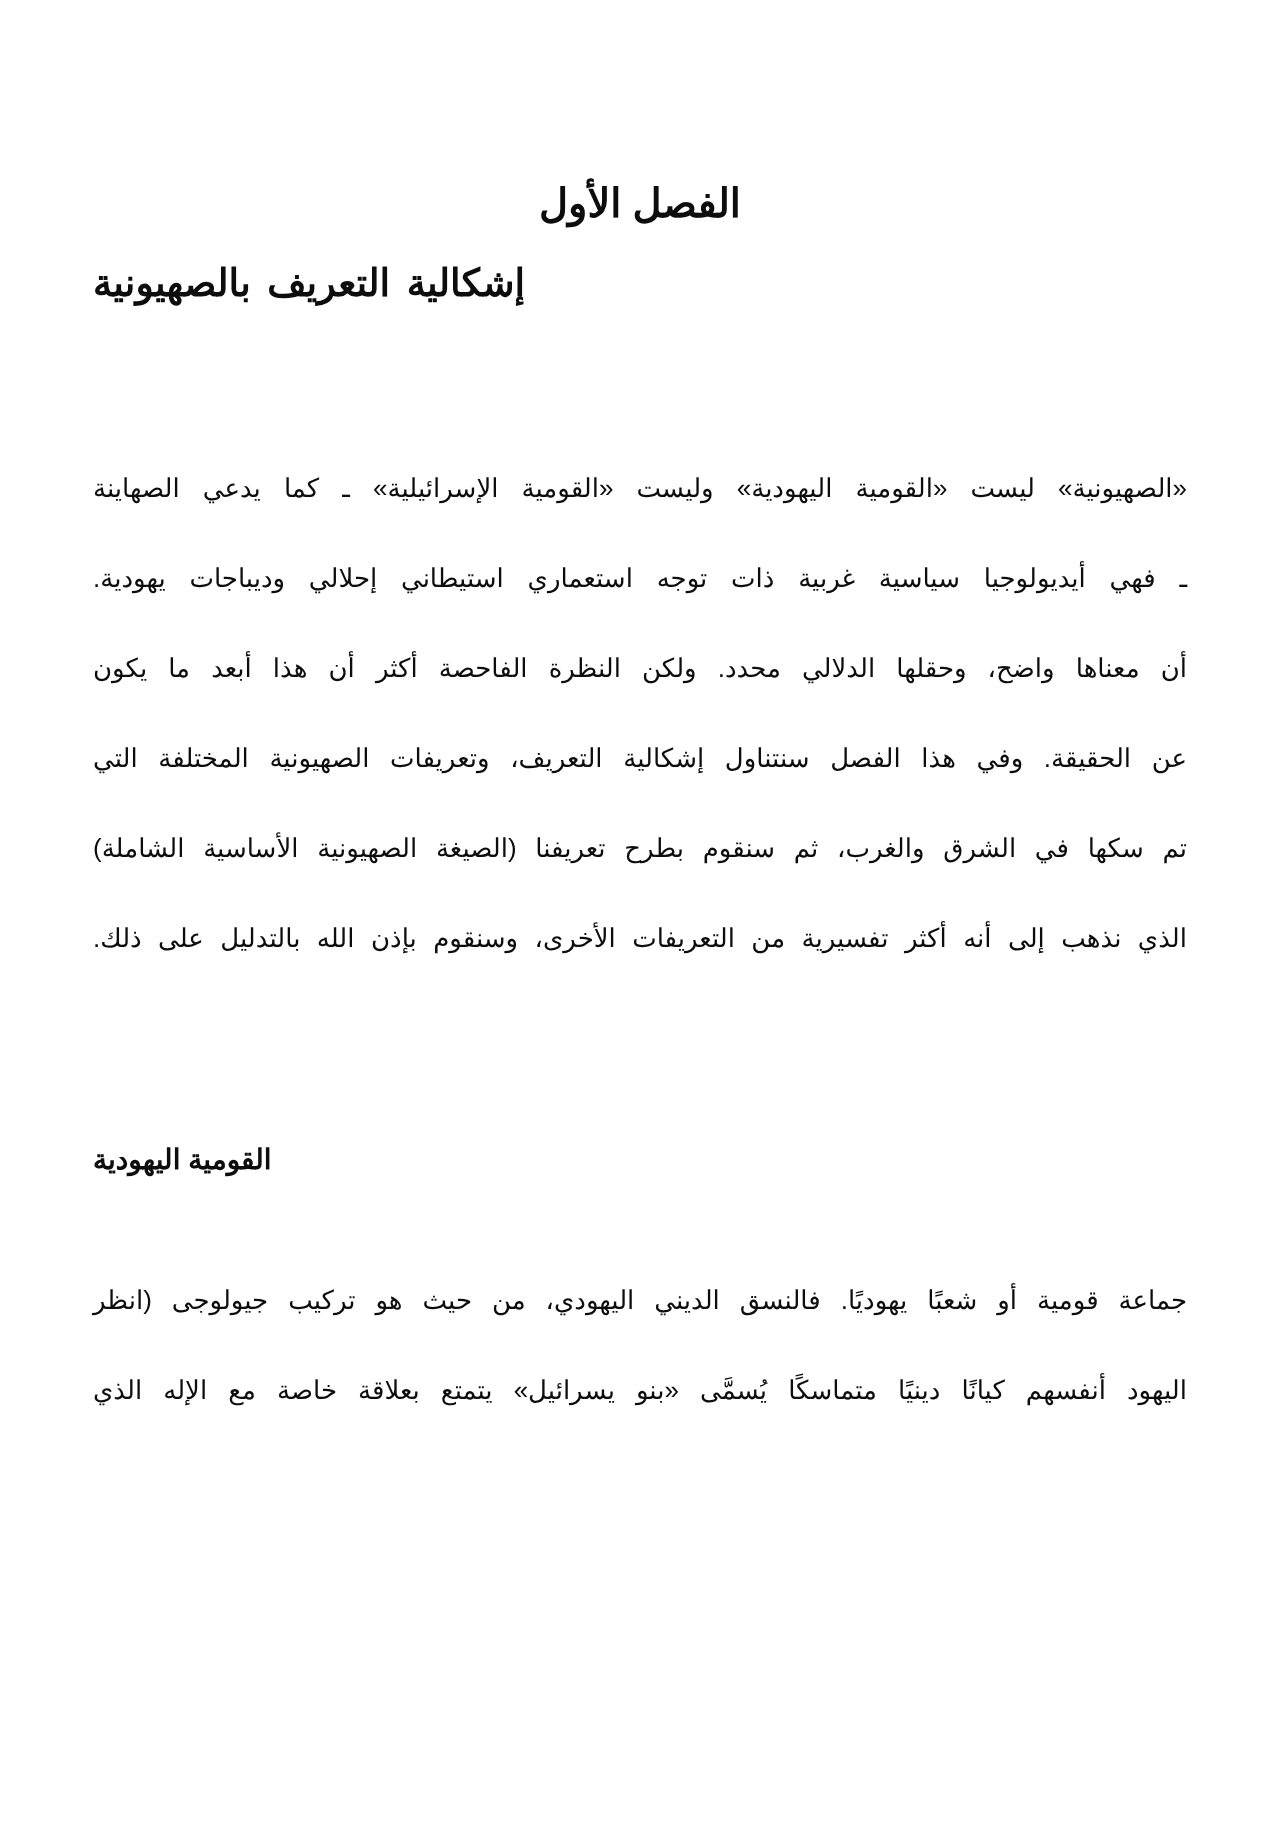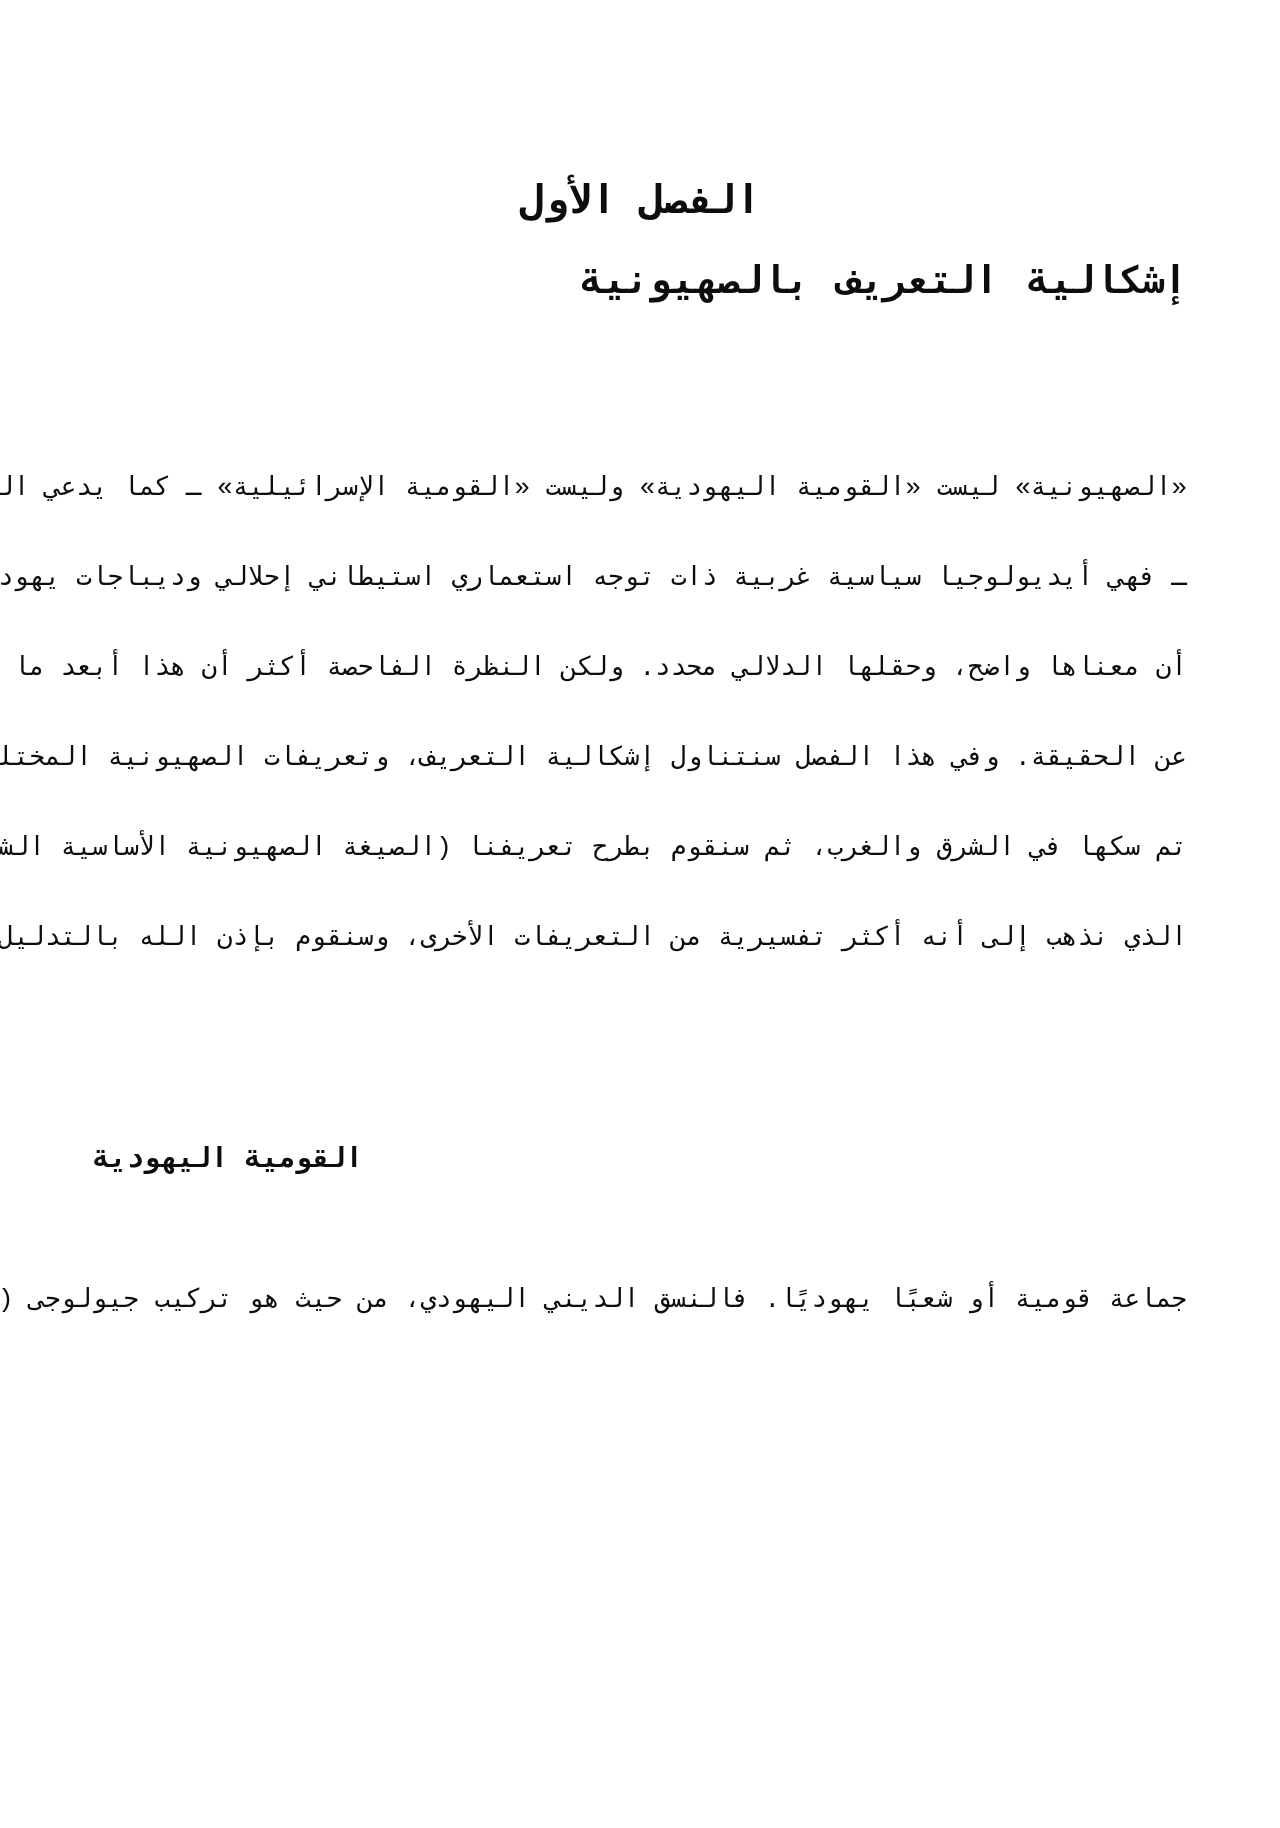--- a/index.html
+++ b/index.html
@@ -7,21 +7,21 @@
     padding: 0;
     background: #ffffff;
   }
   .page {
     position: relative;
     width: 1280px;
     height: 1828px;
     margin: 0 auto;
     background: #ffffff;
     color: #0d0d0d;
-    font-family: Liberation Mono, monospace;
+    font-family: Liberation Sans, sans-serif;
     direction: rtl;
     overflow: hidden;
   }
   .abs {
     position: absolute;
     left: 93px;
     right: 93px;
   }
   .chapter-title {
     top: 176px;
@@ -30,21 +30,21 @@
     font-weight: bold;
     line-height: 54px;
     text-align: center;
   }
   .chapter-subtitle {
     top: 256px;
     margin: 0;
     font-size: 38px;
     font-weight: bold;
     line-height: 54px;
-    text-align: right;
+    text-align: left;
     word-spacing: 6px;
   }
   .paragraph {
     margin: 0;
   }
   .paragraph .line {
     height: 90px;
     line-height: 90px;
     font-size: 26px;
     text-align: justify;
@@ -82,15 +82,16 @@
     <div class="line">أن معناها واضح، وحقلها الدلالي محدد. ولكن النظرة الفاحصة أكثر أن هذا أبعد ما يكون</div>
     <div class="line">عن الحقيقة. وفي هذا الفصل سنتناول إشكالية التعريف، وتعريفات الصهيونية المختلفة التي</div>
     <div class="line">تم سكها في الشرق والغرب، ثم سنقوم بطرح تعريفنا (الصيغة الصهيونية الأساسية الشاملة)</div>
     <div class="line">الذي نذهب إلى أنه أكثر تفسيرية من التعريفات الأخرى، وسنقوم بإذن الله بالتدليل على ذلك.</div>
   </div>
 
   <h3 class="abs section-heading">القومية اليهودية</h3>
 
   <div class="abs paragraph section-paragraph">
     <div class="line">جماعة قومية أو شعبًا يهوديًا. فالنسق الديني اليهودي، من حيث هو تركيب جيولوجى (انظر</div>
+    <div class="line">اليهود أنفسهم كيانًا دينيًا متماسكًا يُسمَّى «بنو يسرائيل» يتمتع بعلاقة خاصة مع الإله الذي</div>
   </div>
 
 </div>
 
 </body></html>

